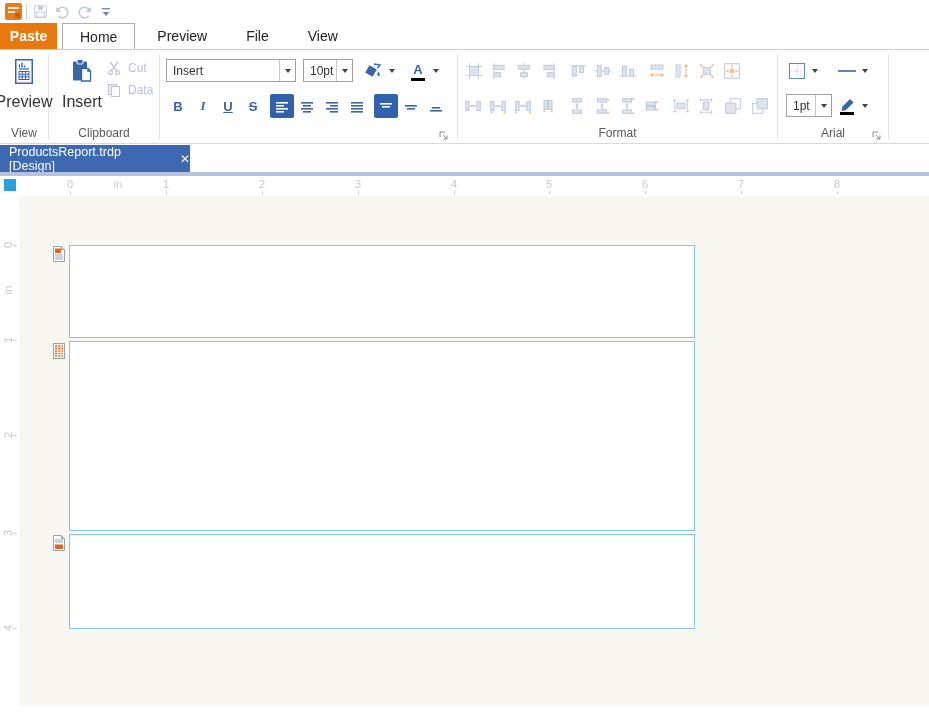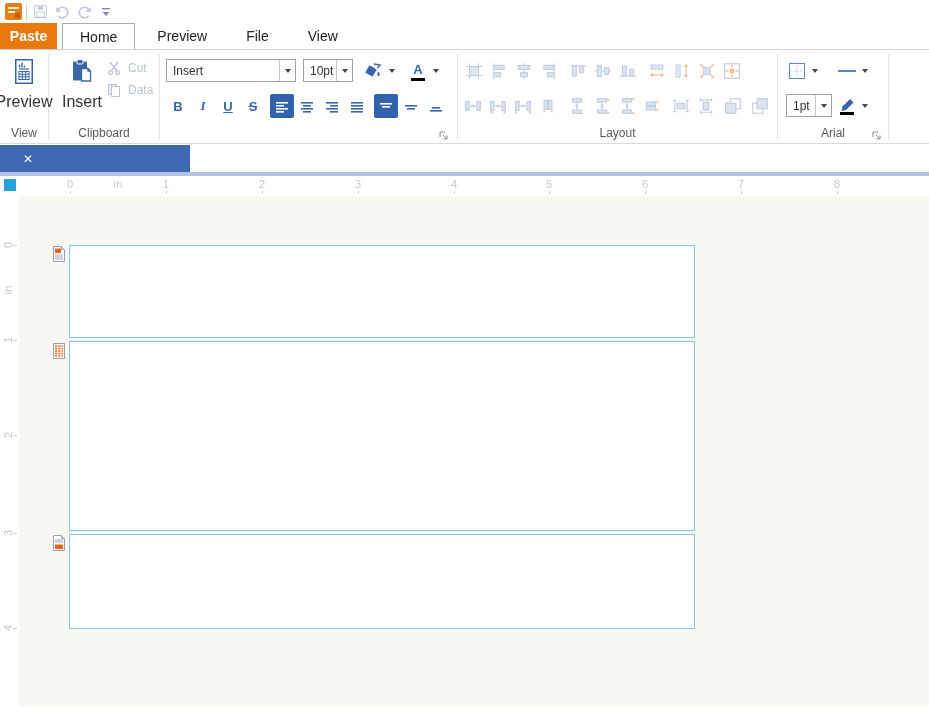--- a/index.html
+++ b/index.html
@@ -446,21 +446,21 @@
             <rect x="1.5" y="5.5" width="9" height="9" fill="#dde4f0" stroke="#c3cde0"></rect>
           </svg>
         </span>
         <span class="licon" style="left: 291px; top: 45px;">
           <svg width="18" height="18" viewBox="0 0 16 16" fill="none">
             <rect x="1.5" y="5.5" width="9" height="9" stroke="#c3cde0"></rect>
             <rect x="5.5" y="1.5" width="9" height="9" fill="#dde4f0" stroke="#c3cde0"></rect>
           </svg>
         </span>
       </div>
-    <div class="group-label">Layout</div>
+    <div class="group-label">Format</div>
   </div>
 
   <div style="position:absolute;left:778px;top:0;width:110px;height:100%;">
     <div class="split-btn" style="left:8px;top:9px;">
       <span class="dicon">
         <svg width="20" height="20" viewBox="0 0 20 20">
             <rect x="2.5" y="2.5" width="15" height="15" stroke="#5f87be" fill="#fff"></rect>
             <path d="M10 4v12M4 10h12" stroke="#b9c6dd" stroke-dasharray="1.5 1.5"></path>
           </svg>
       </span>
@@ -500,20 +500,21 @@
       <svg width="10" height="10" viewBox="0 0 10 10" fill="none">
           <path d="M1 6V1h5" stroke="#8a8a8a"></path>
           <path d="M4 4l4 4M8 4.5V8H4.5" stroke="#8a8a8a"></path>
         </svg>
     </span>
   </div>
 </div>
 
 <div class="doctab-bar">
   <div class="doctab">
+    <span>ProductsReport.trdp [Design]</span>
     <span class="close">✕</span>
   </div>
 </div>
 <div class="accent-strip"></div>
 
 <div class="hruler" id="hruler">
     <span class="hlabel" style="left: 70px;">0</span>
     <span class="htick" style="left: 70px;"></span>
     <span class="hlabel" style="left: 118px;">in</span>
     <span class="hlabel" style="left: 166px;">1</span>

